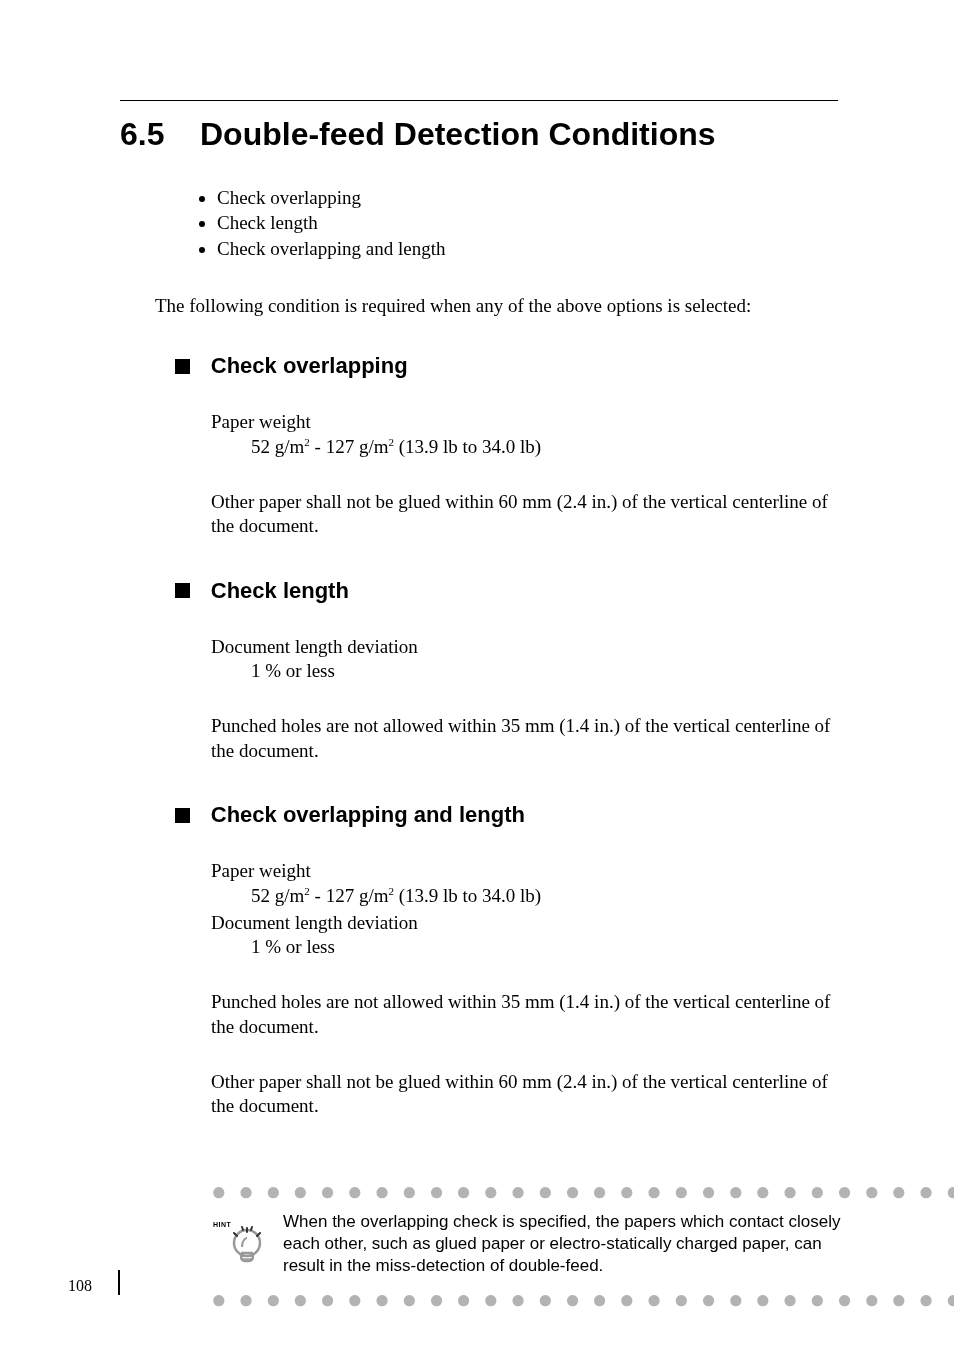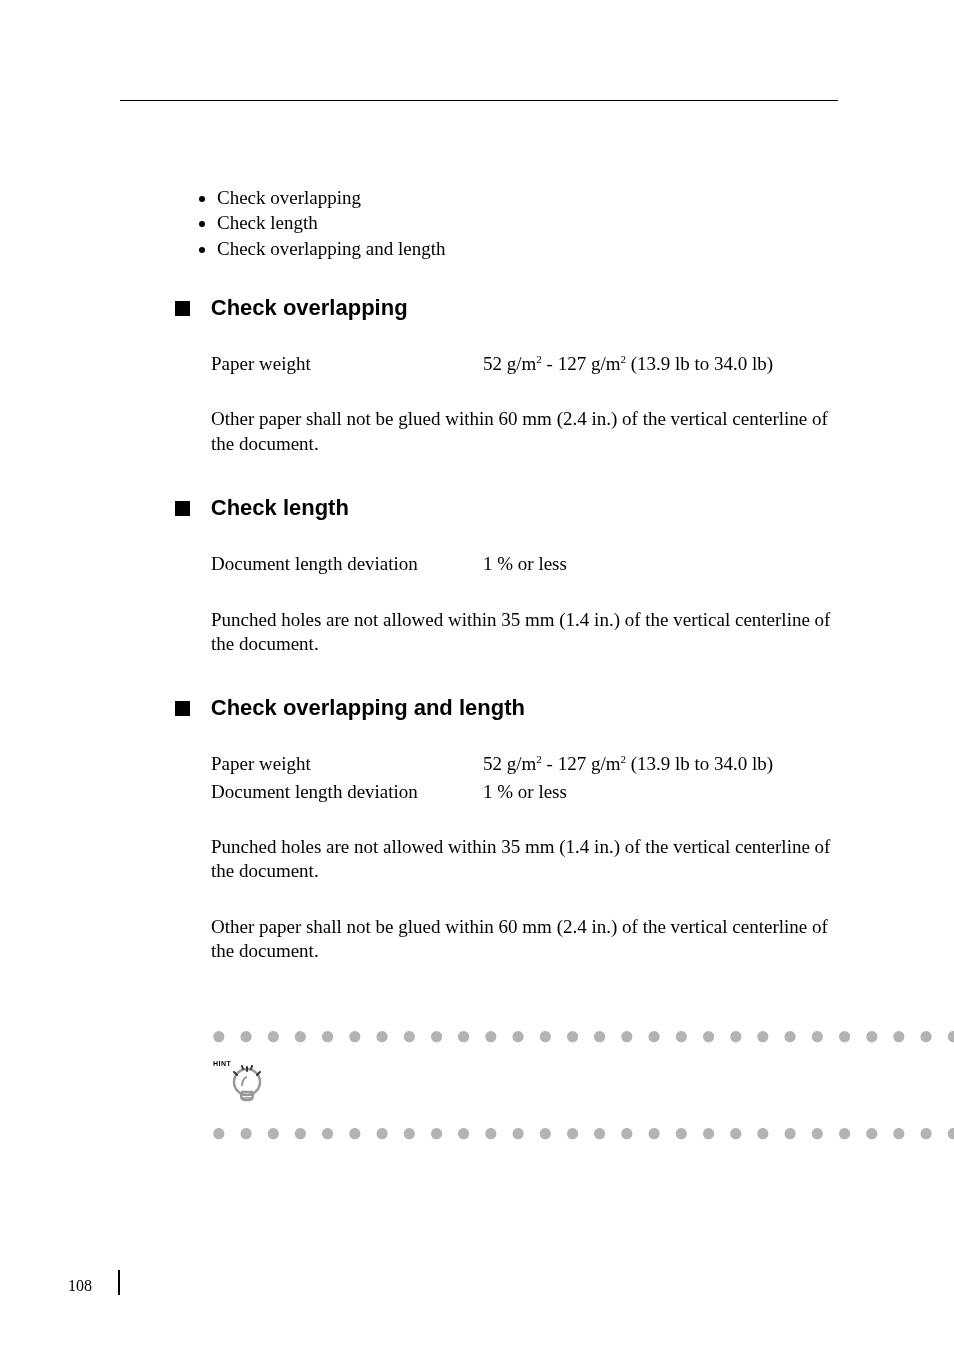--- a/index.html
+++ b/index.html
@@ -72,20 +72,21 @@
     font-weight: bold;
     font-size: 22px;
   }
   .kv {
     margin-left: 56px;
     margin-bottom: 26px;
   }
   .kv .row {
     display: flex;
     margin-bottom: 3px;
+    flex-direction: column;
   }
   .kv .k { width: 232px; flex: none; }
   .kv .v { flex: 1; margin-left: 40px; }
   sup { font-size: 11px; line-height: 0; }
   .note {
     margin-left: 56px;
     margin-right: 35px;
     margin-bottom: 38px;
     margin-top: 31px;
   }
@@ -142,30 +143,34 @@
     background: #000;
     vertical-align: -4px;
   }
 </style>
 </head>
 <body>
 
 <div class="page">
   <div class="hr-top"></div>
 
+  <div class="main-heading">
+    <span class="num">6.5</span><span>Double-feed Detection Conditions</span>
+  </div>
 
   <div class="body">
 
 
     <ul class="bullets">
       <li>Check overlapping</li>
       <li>Check length</li>
       <li>Check overlapping and length</li>
     </ul>
 
+    <div class="intro2">The following condition is required when any of the above options is selected:</div>
 
     <div class="subhead">
       <span class="sq"></span>
       <span class="subtitle">Check overlapping</span>
     </div>
     <div class="kv">
       <div class="row">
         <div class="k">Paper weight</div>
         <div class="v">52 g/m<sup>2</sup> - 127 g/m<sup>2</sup> (13.9 lb to 34.0 lb)</div>
       </div>
@@ -207,20 +212,21 @@
         <div class="hint-label">HINT</div>
         <svg width="46" height="46" viewBox="0 0 46 46">
           <ellipse cx="23" cy="18" rx="13" ry="13" fill="none" stroke="#999" stroke-width="2.5"></ellipse>
           <path d="M23 4 L23 0 M33 8 L36 5 M13 8 L10 5 M27 2 L28 -1 M19 2 L18 -1" stroke="#333" stroke-width="2" stroke-linecap="round" transform="translate(0,3)"></path>
           <path d="M17 28 L29 28 M17 28 C17 34 17 36 23 36 C29 36 29 34 29 28" fill="none" stroke="#999" stroke-width="2.5"></path>
           <line x1="16" y1="31" x2="30" y2="31" stroke="#999" stroke-width="1.5"></line>
           <line x1="17" y1="34" x2="29" y2="34" stroke="#999" stroke-width="1.5"></line>
           <path d="M18 22 C18 16 21 13 23 13" fill="none" stroke="#999" stroke-width="2"></path>
         </svg>
       </div>
+      <div class="hint-text">When the overlapping check is specified, the papers which contact closely each other, such as glued paper or electro-statically charged paper, can result in the miss-detection of double-feed.</div>
     </div>
     <div class="dot-row">● ● ● ● ● ● ● ● ● ● ● ● ● ● ● ● ● ● ● ● ● ● ● ● ● ● ● ● ●</div>
 
   </div>
 
   <div class="page-number">
     <span>108</span>
     <span class="bar"></span>
   </div>
 </div>

